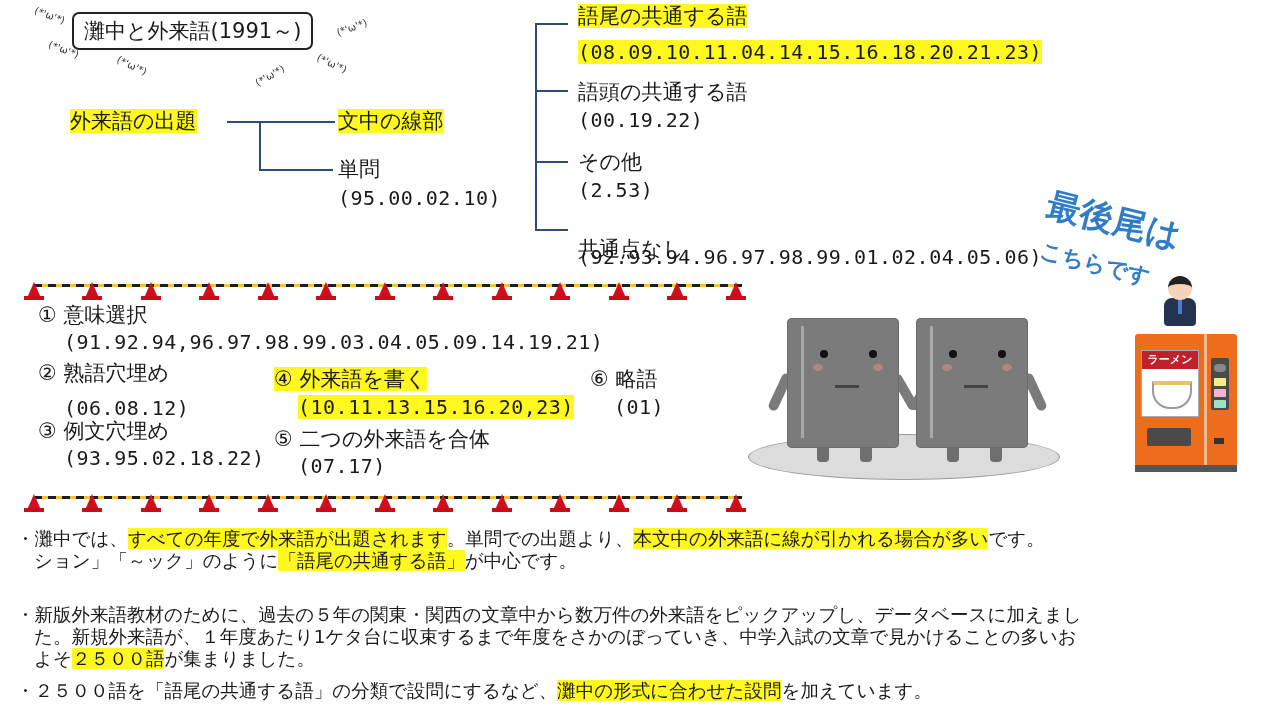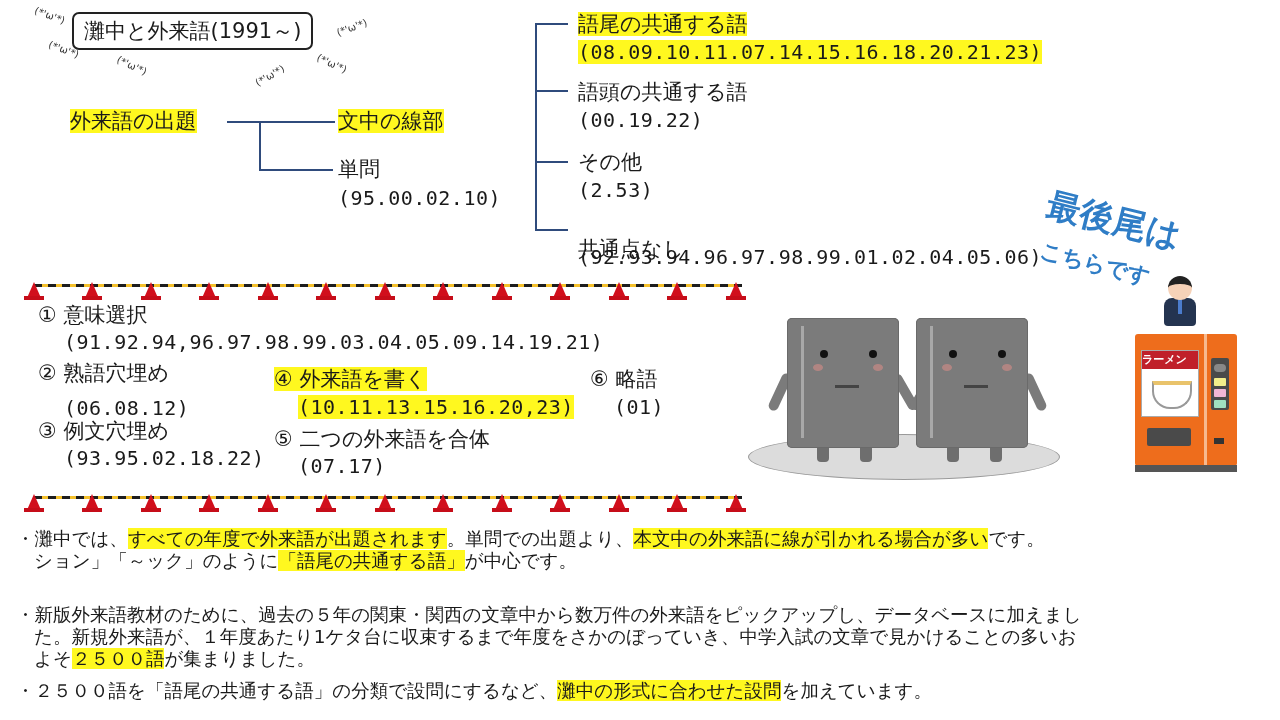--- a/index.html
+++ b/index.html
@@ -63,21 +63,21 @@
     transform:rotate(14deg); transform-origin:left top;
   }
   .smalltext {
     font-weight:bold; color:#2f7dc6; font-size:22px; white-space:nowrap;
     transform:rotate(14deg); transform-origin:left top;
   }
   .vend { left:1135px; top:334px; width:102px; height:132px; background:#ee6d1c; border-radius:3px; }
   .vend .base { position:absolute; left:0; bottom:-6px; width:102px; height:7px; background:#555; }
   .vend .divider { position:absolute; left:69px; top:0; width:3px; height:132px; background:#f7b98e; }
   .vend .panel { position:absolute; left:6px; top:16px; width:56px; height:65px; background:#fff; border:1px solid #aaa; }
-  .vend .sign { position:absolute; left:0; top:0; width:56px; height:18px; background:#c0202a; color:#fff; font-size:11px; font-weight:bold; line-height:18px; }
+  .vend .sign { position:absolute; left:0; top:0; width:56px; height:18px; background:#c0202a; color:#fff; font-size:11px; font-weight:bold; text-align:center; line-height:18px; }
   .vend .bowl { position:absolute; left:10px; top:30px; width:36px; height:22px; border:2px solid #999; border-top:4px solid #e9c36b; border-radius:0 0 18px 18px; }
   .vend .slot { position:absolute; left:12px; top:94px; width:44px; height:18px; background:#4a4a4a; border-radius:2px; }
   .vend .btnbox { position:absolute; left:76px; top:24px; width:18px; height:52px; background:#4a4a4a; border-radius:2px; }
   .vend .b { position:absolute; left:3px; width:12px; height:8px; border-radius:1px; }
   .vend .coin { position:absolute; left:79px; top:104px; width:10px; height:6px; background:#333; }
 
   .person { left:1160px; top:276px; width:40px; height:52px; }
   .person .head { position:absolute; left:8px; top:0; width:24px; height:24px; border-radius:50%; background:#f6d2b8; border-top:8px solid #222; box-sizing:border-box; }
   .person .body { position:absolute; left:4px; top:22px; width:32px; height:28px; background:#243450; border-radius:8px 8px 4px 4px; }
   .person .tie { position:absolute; left:18px; top:22px; width:4px; height:16px; background:#4b7ccc; }
@@ -108,25 +108,25 @@
   <span>単問</span>
 </div>
 <div class="abs num" style="left:338px;top:186px;">(95.00.02.10)</div>
 
 <div class="abs line" style="left:535px;top:23px;width:2px;height:208px;"></div>
 <div class="abs line" style="left:535px;top:23px;width:33px;height:2px;"></div>
 <div class="abs line" style="left:535px;top:90px;width:33px;height:2px;"></div>
 <div class="abs line" style="left:535px;top:161px;width:33px;height:2px;"></div>
 <div class="abs line" style="left:535px;top:229px;width:33px;height:2px;"></div>
 
-<div class="abs txt" style="left:578px;top:9px;">
+<div class="abs txt" style="left:578px;top:1px;">
   <span class="hl">語尾の共通する語</span>
 </div>
 <div class="abs num" style="left:578px;top:40px;">
-  <span class="hl">(08.09.10.11.07.14.15.16.18.20.21.23)</span>
+  <span class="hl">(08.09.10.11.04.14.15.16.18.20.21.23)</span>
 </div>
 <div class="abs txt" style="left:578px;top:77px;">語頭の共通する語</div>
 <div class="abs num" style="left:578px;top:108px;">(00.19.22)</div>
 <div class="abs txt" style="left:578px;top:147px;">その他</div>
 <div class="abs num" style="left:578px;top:178px;">(2.53)</div>
 <div class="abs txt" style="left:578px;top:214px;margin-top:20px;">共通点なし</div>
 <div class="abs num" style="left:578px;top:245px;">(92.93.94.96.97.98.99.01.02.04.05.06)</div>
 
 <div class="abs cone-row" style="top:276px;">
   <div class="rope"></div>

